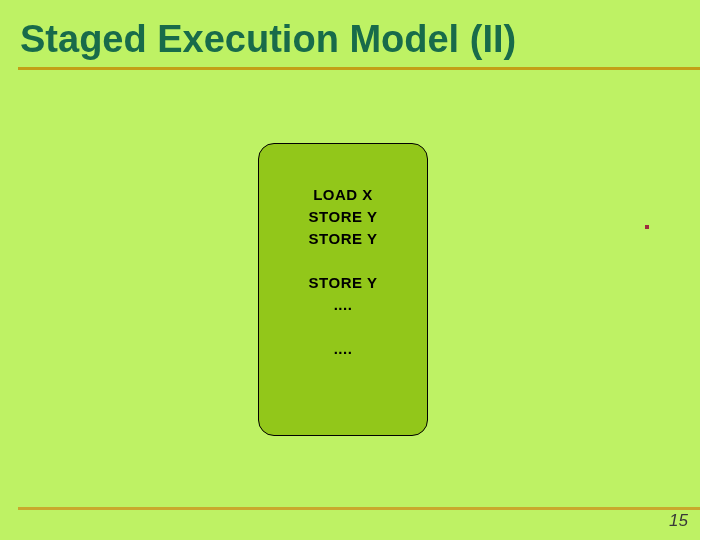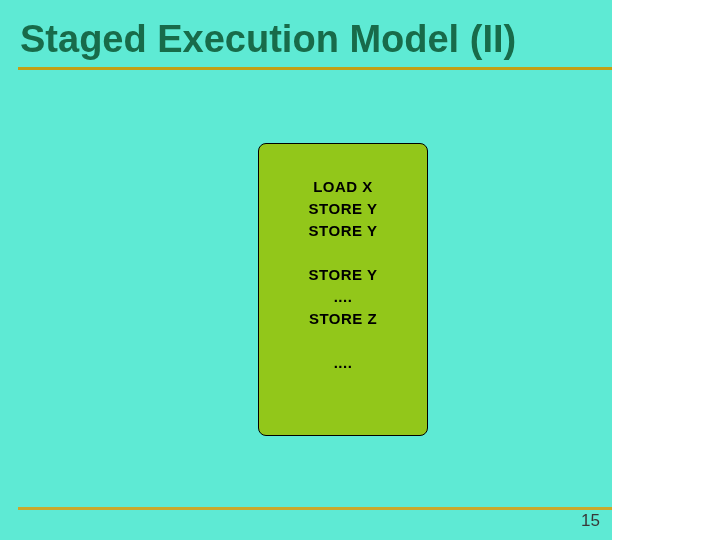--- a/index.html
+++ b/index.html
@@ -3,23 +3,23 @@
 <meta charset="utf-8">
 <style>
   html, body {
     margin: 0;
     padding: 0;
     background: #ffffff;
     font-family: "Liberation Sans", sans-serif;
   }
   .slide {
     position: relative;
-    width: 612px;
+    width: 700px;
     height: 540px;
-    background: #5eead4;
+    background: #bef264;
     overflow: hidden;
   }
   .slide-title {
     position: absolute;
     left: 20px;
     top: 18px;
     font-size: 38px;
     font-weight: bold;
     letter-spacing: 0px;
     color: var(--title, #186B4A);
@@ -35,22 +35,22 @@
   }
   .code-box {
     position: absolute;
     left: 258px;
     top: 143px;
     width: 170px;
     height: 293px;
     box-sizing: border-box;
     background: var(--box_fill, #92C71A);
     border: 1.5px solid var(--box_border, #000000);
-    border-radius: 8px;
-    padding-top: 32px;
+    border-radius: 16px;
+    padding-top: 40px;
     text-align: center;
   }
   .code-line {
     font-size: 15px;
     font-weight: bold;
     line-height: 22px;
     height: 22px;
     color: #000000;
     letter-spacing: 0.5px;
     white-space: pre;
@@ -71,39 +71,39 @@
     height: 3px;
     background: var(--rule_bottom, #C9A92C);
   }
   .page-number {
     position: absolute;
     top: 511px;
     right: 12px;
     font-size: 17px;
     font-weight: normal;
     color: #383838;
+    font-style: italic;
   }
 </style>
 </head>
 <body>
 
 <div class="slide">
 
   <div class="slide-title">Staged Execution Model (II)</div>
 
   <div class="title-rule"></div>
 
   <div class="code-box">
     <div class="code-line">LOAD X</div>
     <div class="code-line">STORE Y</div>
     <div class="code-line">STORE Y</div>
     <div class="code-line"></div>
     <div class="code-line">STORE Y</div>
     <div class="code-line">....</div>
-    <div class="code-line">STORE Z</div>
     <div class="code-line"></div>
     <div class="code-line">....</div>
   </div>
 
   <div class="red-dot"></div>
 
   <div class="footer-rule"></div>
 
   <div class="page-number">15</div>
 

